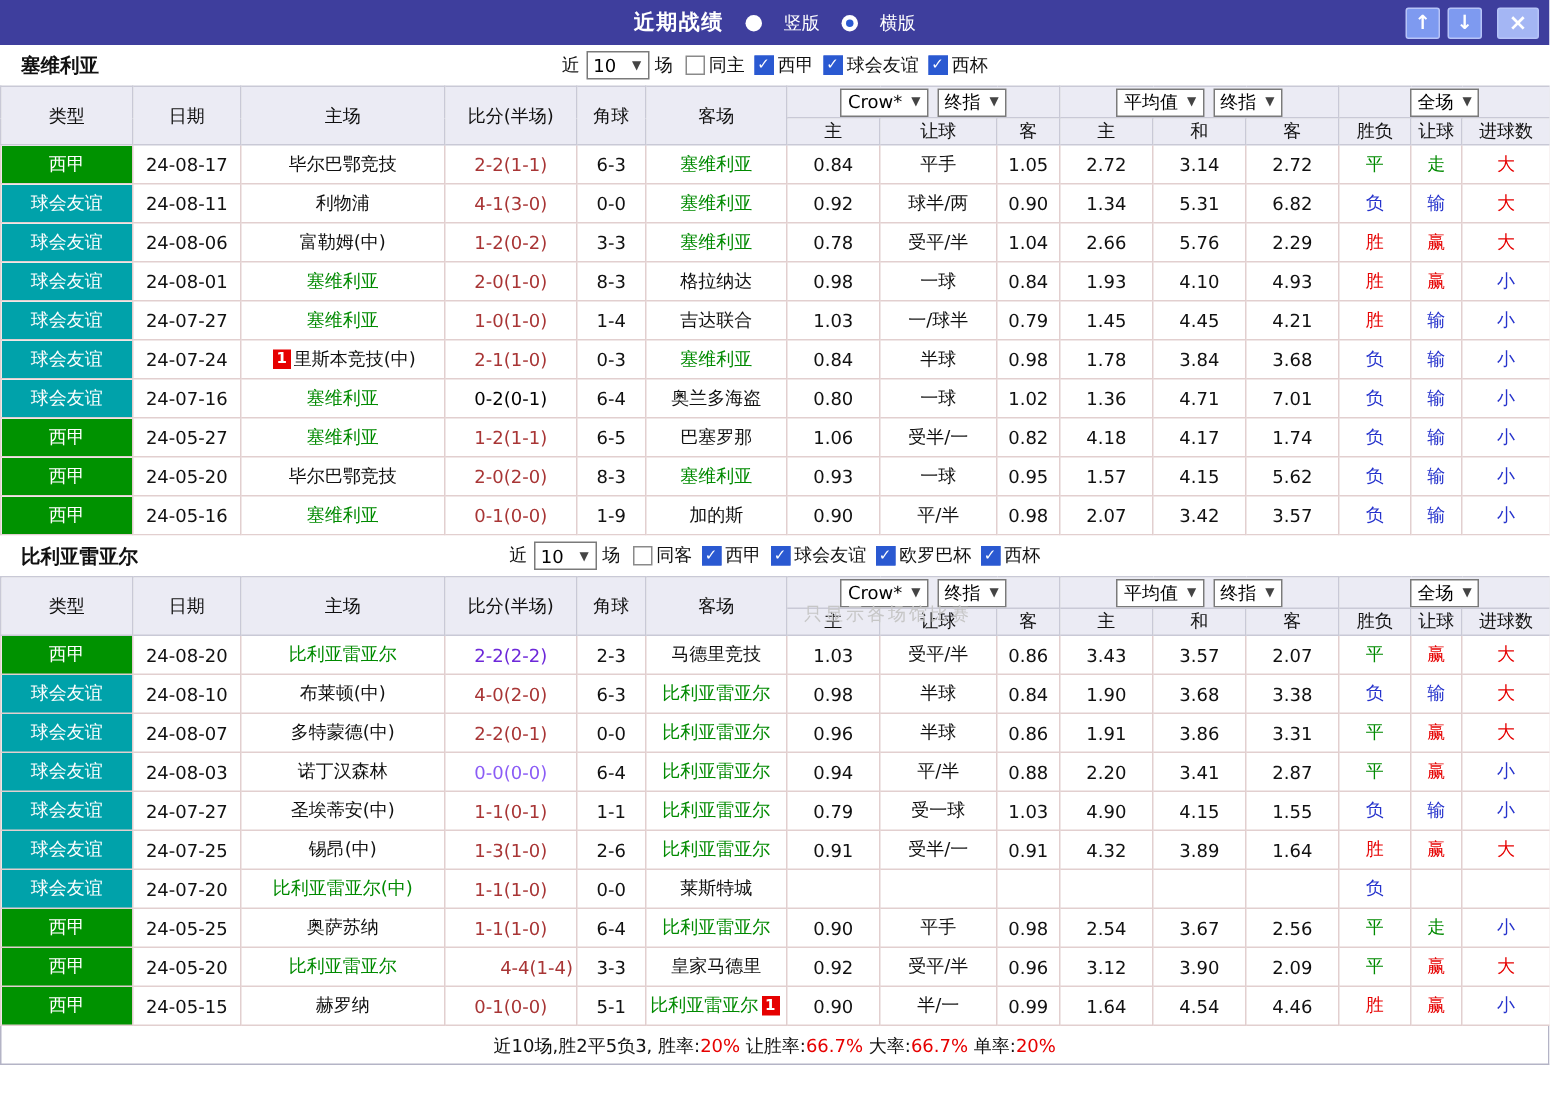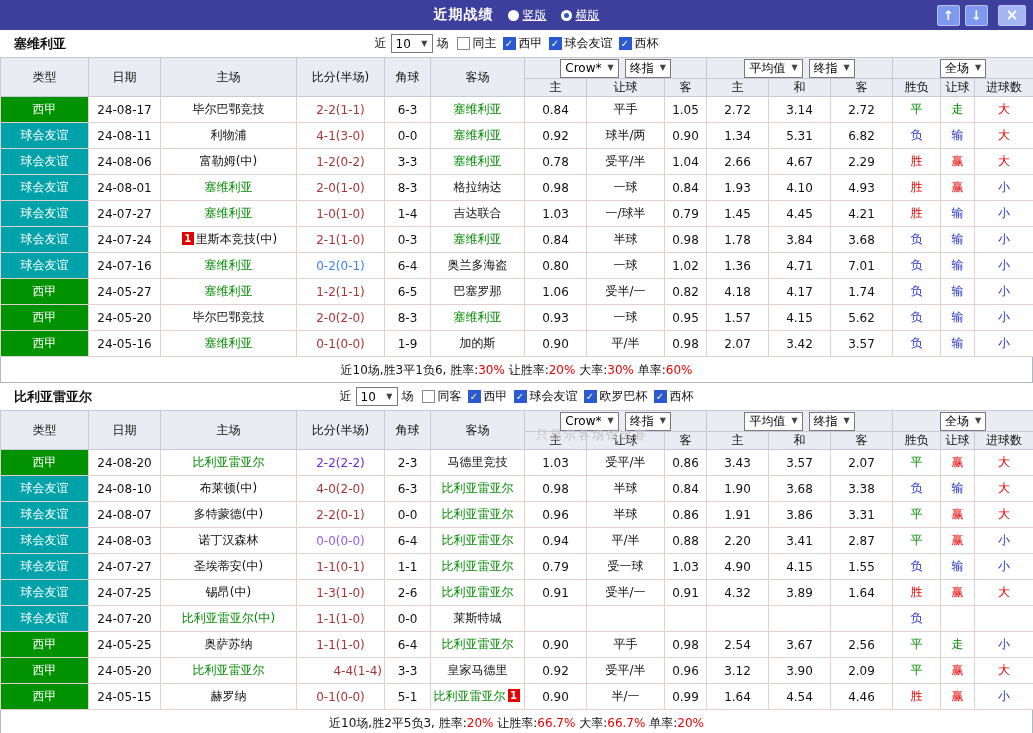--- a/index.html
+++ b/index.html
@@ -14,21 +14,21 @@
 
   
   .titlebar {
     height: 30px;
     background: var(--titlebar-bg, #3e3e9d);
     display: flex; align-items: center; justify-content: center;
     position: relative; color: #fff;
   }
   .tb-center { display: flex; align-items: center; gap: 14px; }
   .tb-title { font-size: 14px; font-weight: bold; letter-spacing: 1px; }
-  .radio-label { display: flex; align-items: center; gap: 4px; font-size: 12px; cursor: pointer; text-decoration: underline; }
+  .radio-label { display: flex; align-items: center; gap: 15px; font-size: 12px; cursor: pointer; }
   .rdot { width: 11px; height: 11px; border-radius: 50%; background: #fff; position: relative; display: inline-block; }
   .rdot.sel::after { content: ""; position: absolute; left: 3px; top: 3px; width: 5px; height: 5px; border-radius: 50%; background: var(--cb-blue, #2a59d1); }
   .tb-buttons { position: absolute; right: 7px; display: flex; align-items: center; gap: 5px; }
   .tb-btn {
     width: 23px; height: 21px; border: 1px solid #b7c4f8; border-radius: 2px;
     background: var(--button-bg, #7e9af0); color: #fff; font-size: 13px; font-weight: bold;
     display: flex; align-items: center; justify-content: center; cursor: pointer; font-family: inherit; padding: 0;
   }
   .tb-btn.close { width: 28px; background: var(--close-bg, #a4b6f4); margin-left: 5px; font-size: 15px; }
 
@@ -249,21 +249,21 @@
             <td style="background: rgb(0, 162, 170); color: rgb(255, 255, 255);">球会友谊</td>
             <td>24-08-06</td>
             <td><span>富勒姆(中)</span></td>
             <td style="color: rgb(168, 53, 53);">1-2(0-2)</td>
             <td>3-3</td>
             <td><span style="color: rgb(0, 138, 0);">塞维利亚</span></td>
             <td>0.78</td>
             <td>受平/半</td>
             <td>1.04</td>
             <td>2.66</td>
-            <td>4.67</td>
+            <td>5.76</td>
             <td>2.29</td>
             <td style="color: rgb(230, 0, 0);">胜</td>
             <td style="color: rgb(230, 0, 0);">赢</td>
             <td style="color: rgb(230, 0, 0);">大</td>
           </tr>
           <tr>
             <td style="background: rgb(0, 162, 170); color: rgb(255, 255, 255);">球会友谊</td>
             <td>24-08-01</td>
             <td><span style="color: rgb(0, 138, 0);">塞维利亚</span></td>
             <td style="color: rgb(168, 53, 53);">2-0(1-0)</td>
@@ -310,21 +310,21 @@
             <td>3.84</td>
             <td>3.68</td>
             <td style="color: rgb(38, 51, 204);">负</td>
             <td style="color: rgb(38, 51, 204);">输</td>
             <td style="color: rgb(38, 51, 204);">小</td>
           </tr>
           <tr>
             <td style="background: rgb(0, 162, 170); color: rgb(255, 255, 255);">球会友谊</td>
             <td>24-07-16</td>
             <td><span style="color: rgb(0, 138, 0);">塞维利亚</span></td>
-            <td style="color: #3b82f6;">0-2(0-1)</td>
+            <td style="color: #000000;">0-2(0-1)</td>
             <td>6-4</td>
             <td><span>奥兰多海盗</span></td>
             <td>0.80</td>
             <td>一球</td>
             <td>1.02</td>
             <td>1.36</td>
             <td>4.71</td>
             <td>7.01</td>
             <td style="color: rgb(38, 51, 204);">负</td>
             <td style="color: rgb(38, 51, 204);">输</td>
@@ -376,21 +376,20 @@
             <td>0.98</td>
             <td>2.07</td>
             <td>3.42</td>
             <td>3.57</td>
             <td style="color: rgb(38, 51, 204);">负</td>
             <td style="color: rgb(38, 51, 204);">输</td>
             <td style="color: rgb(38, 51, 204);">小</td>
           </tr>
         </tbody>
   </table>
-  <div class="summary"><span>近10场,胜3平1负6, 胜率:</span><span style="color: rgb(230, 0, 0);">30%</span><span> 让胜率:</span><span style="color: rgb(230, 0, 0);">20%</span><span> 大率:</span><span style="color: rgb(230, 0, 0);">30%</span><span> 单率:</span><span style="color: rgb(230, 0, 0);">60%</span></div>
 
 </section>
     <section class="panel">
   <div class="section-bar">
     <span class="team-name">比利亚雷亚尔</span>
     <div class="filter-group">
       <span>近</span>
       <div class="select sel-count">
         <span>10</span>
         <span class="arr">▼</span>

